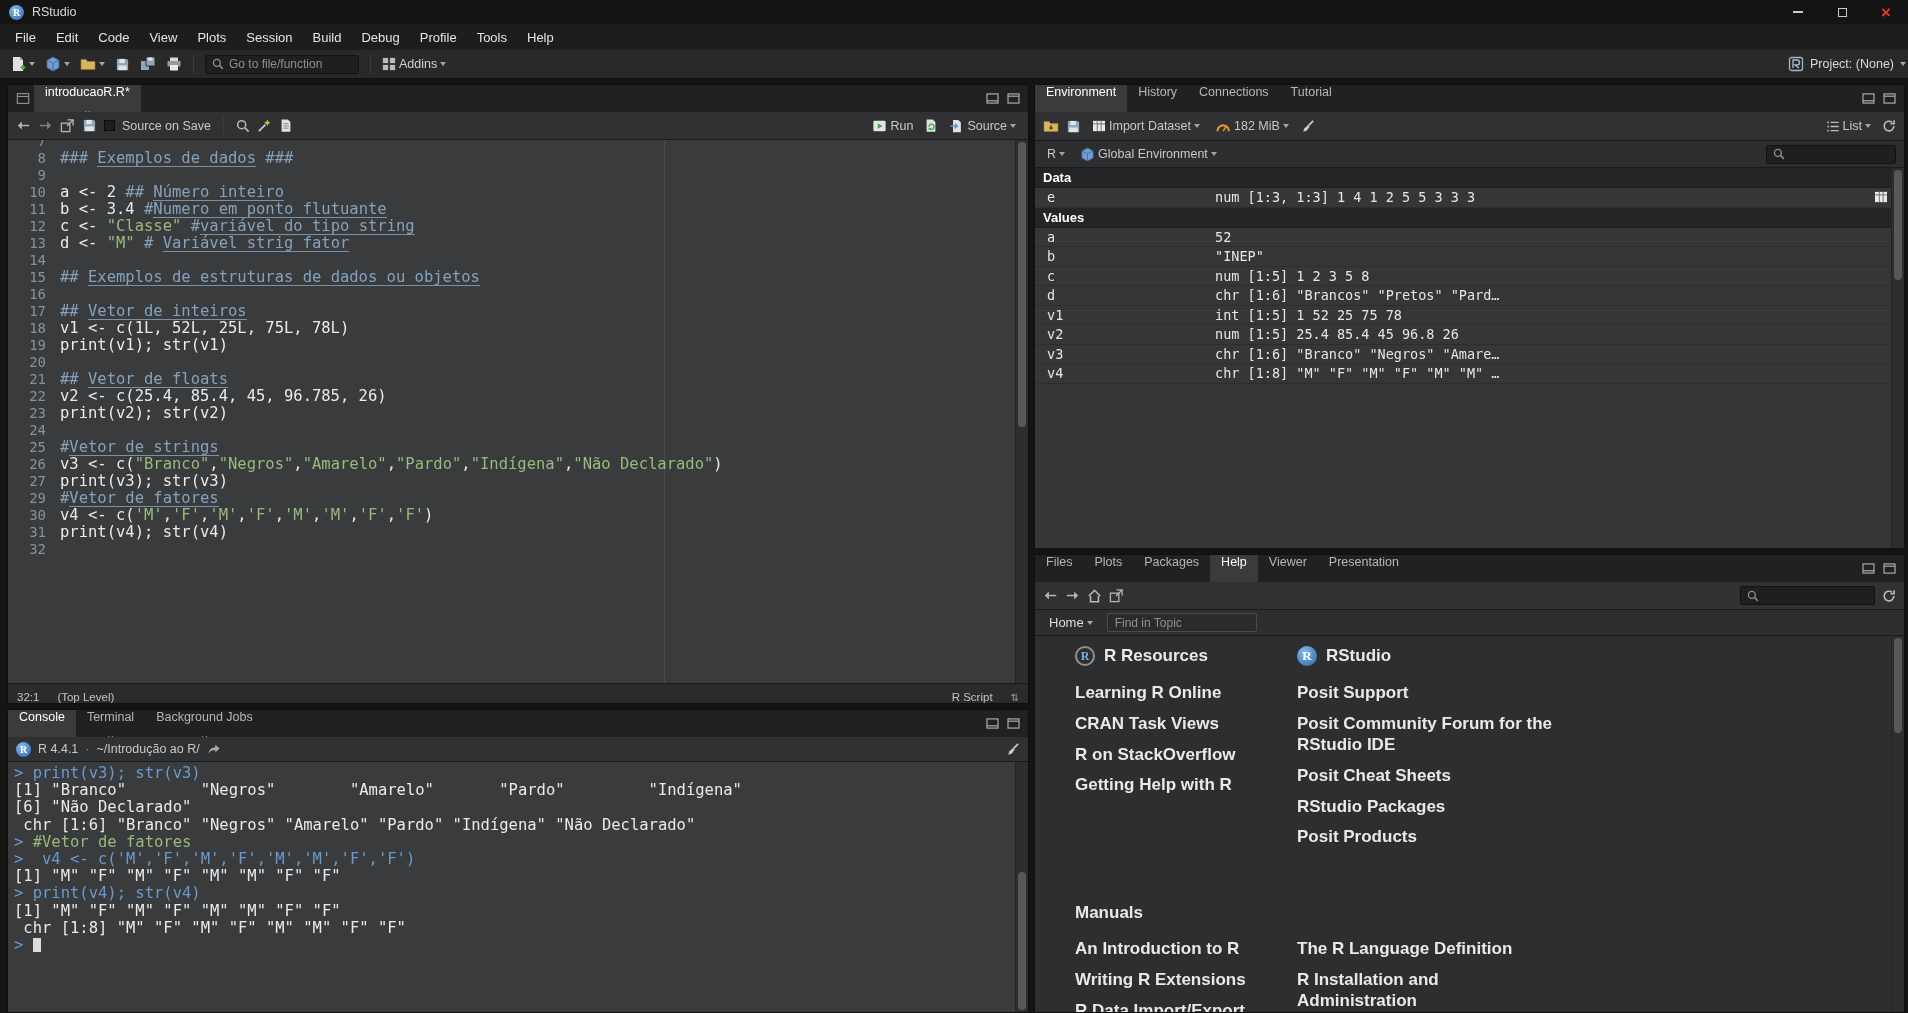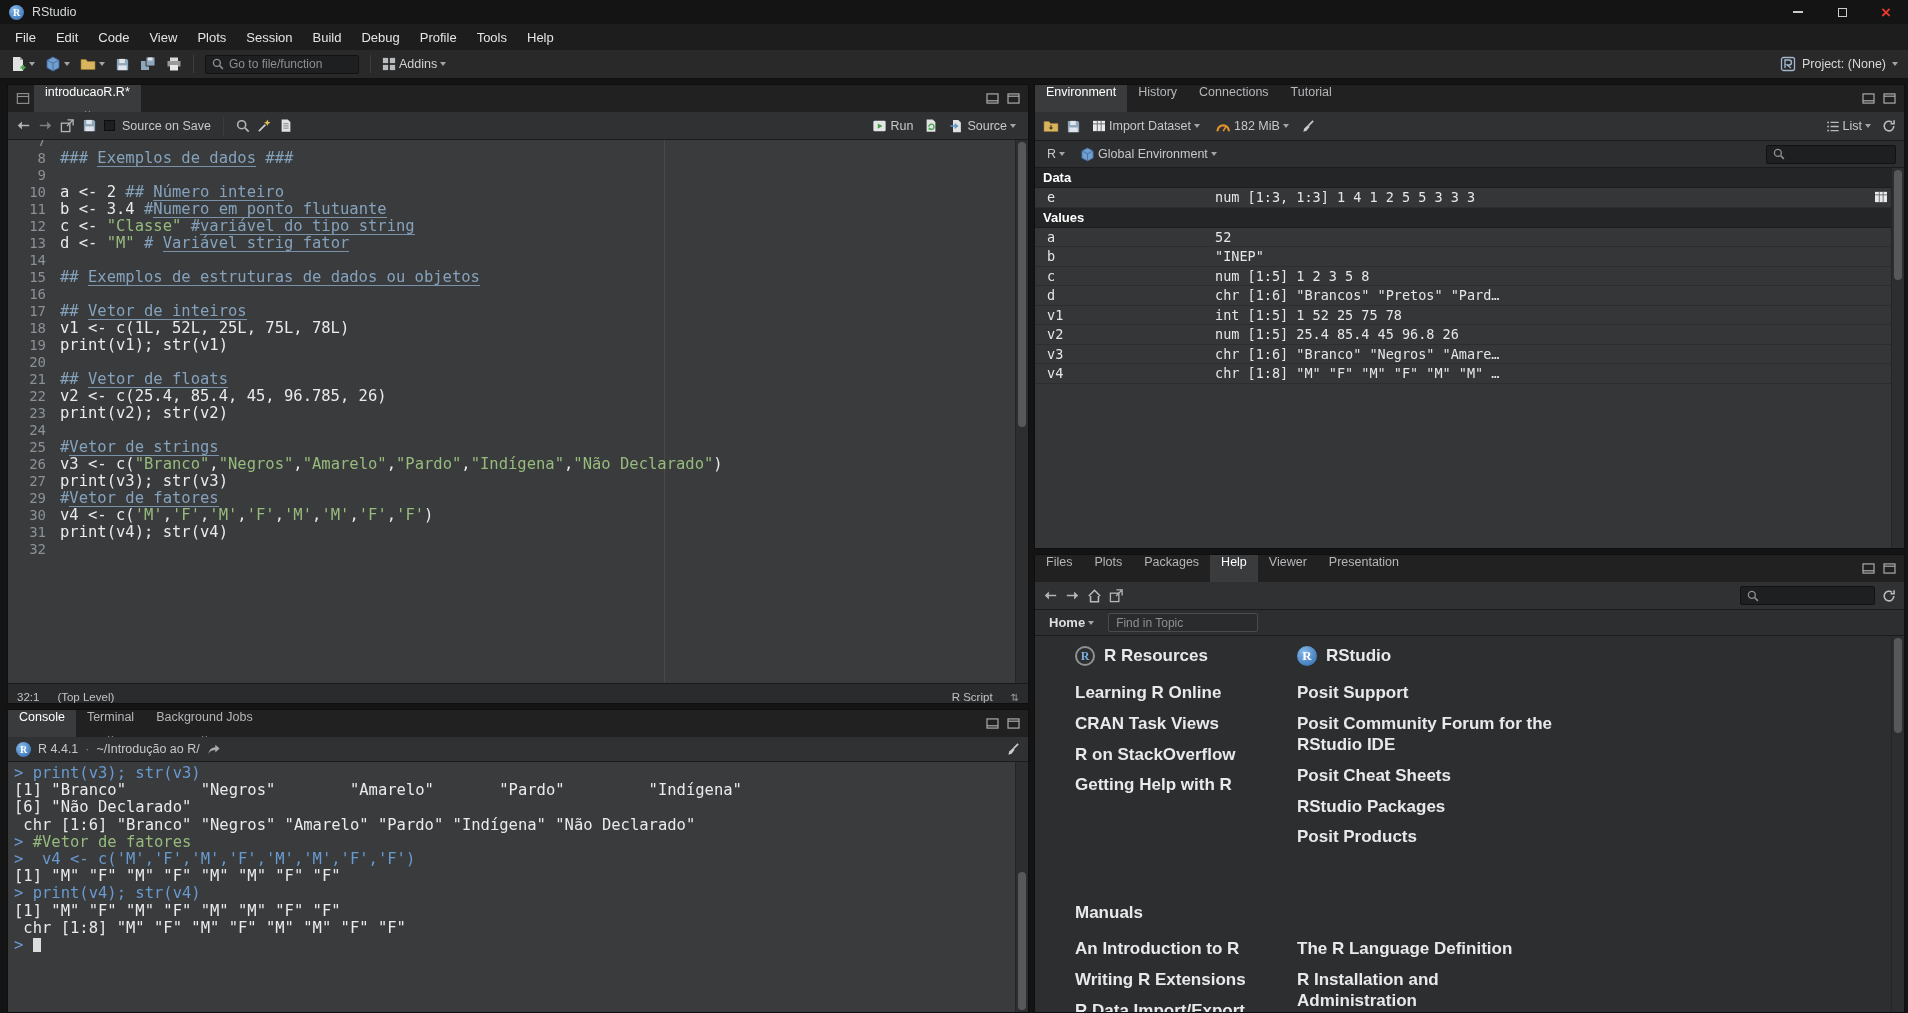--- a/index.html
+++ b/index.html
@@ -25,21 +25,21 @@
   .rring { width:20px; height:20px; border-radius:50%; border:2px solid #8f9193; color:#79aede; display:inline-flex;
            align-items:center; justify-content:center; font-weight:bold; font-size:12px; flex:none;
            font-family:"Liberation Serif", serif; }
 
   
   .menubar { height:26px; background:#1d1d1e; display:flex; align-items:center; padding-left:5px; flex:none; }
   .menu-item { padding:0 10px; font-size:13px; color:#e2e4e5; height:100%; display:flex; align-items:center; }
 
   
   .main-toolbar { height:29px; background:#29292a; border-bottom:1px solid #111112; display:flex; align-items:center;
-                  padding:0 10px 0 6px; gap:2px; flex:none; color:#cfd1d3; font-size:12.5px; }
+                  padding:0 2px 0 6px; gap:2px; flex:none; color:#cfd1d3; font-size:12.5px; }
   .tbtn { display:flex; align-items:center; gap:3px; padding:2px 4px; background:none; border:none; color:inherit; font:inherit; }
   .crt { width:0; height:0; border-left:3.5px solid transparent; border-right:3.5px solid transparent; border-top:4px solid #a2a4a6; display:inline-block; }
   .tb-sep { width:1px; height:18px; background:#3c3d3e; margin:0 5px; }
   .goto-box { width:154px; height:19px; background:#1e1f20; border:1px solid #121213; border-radius:2px; display:flex;
               align-items:center; gap:5px; padding:0 6px; color:#8d8f91; font-size:12px; margin:0 4px; }
   .grow { flex:1; }
   .proj { display:flex; align-items:center; gap:6px; color:#d6d8da; }
 
   
   .workspace { flex:1; display:flex; gap:5px; padding:5px 3px 0 7px; min-height:0; }
@@ -704,21 +704,21 @@
           </div>
           <span class="ico">
               <svg width="14" height="14" viewBox="0 0 16 16">
                 <path d="M13.5 8a5.5 5.5 0 1 1-2-4.2" fill="none" stroke="#b9bbbd" stroke-width="1.8"></path>
                 <path d="M13.8 1.5v4h-4" fill="none" stroke="#b9bbbd" stroke-width="1.8"></path>
               </svg>
             </span>
         </div>
         <div class="help-homebar">
           <button class="tbtn">
-            <span style="font-weight:bold;">Home</span>
+            <span style="font-weight:normal;">Home</span>
             <span class="crt"></span>
           </button>
           <div class="find-box">
             <span>Find in Topic</span>
           </div>
         </div>
         <div class="help-body">
           <div class="help-cols">
               <div class="hc1">
                 <div class="help-h">

